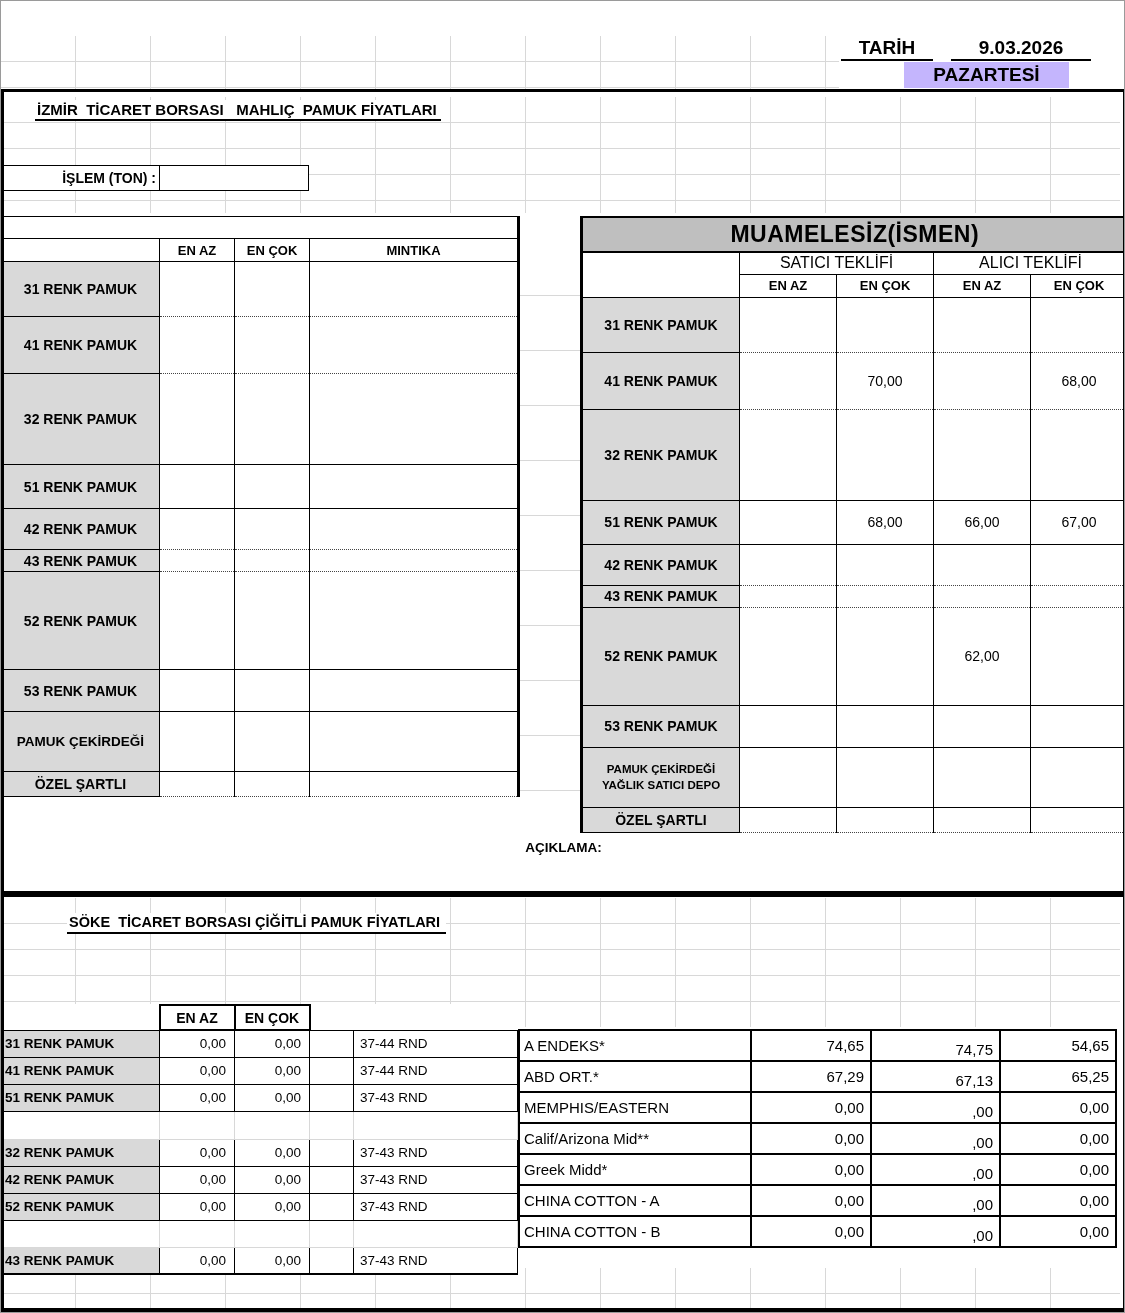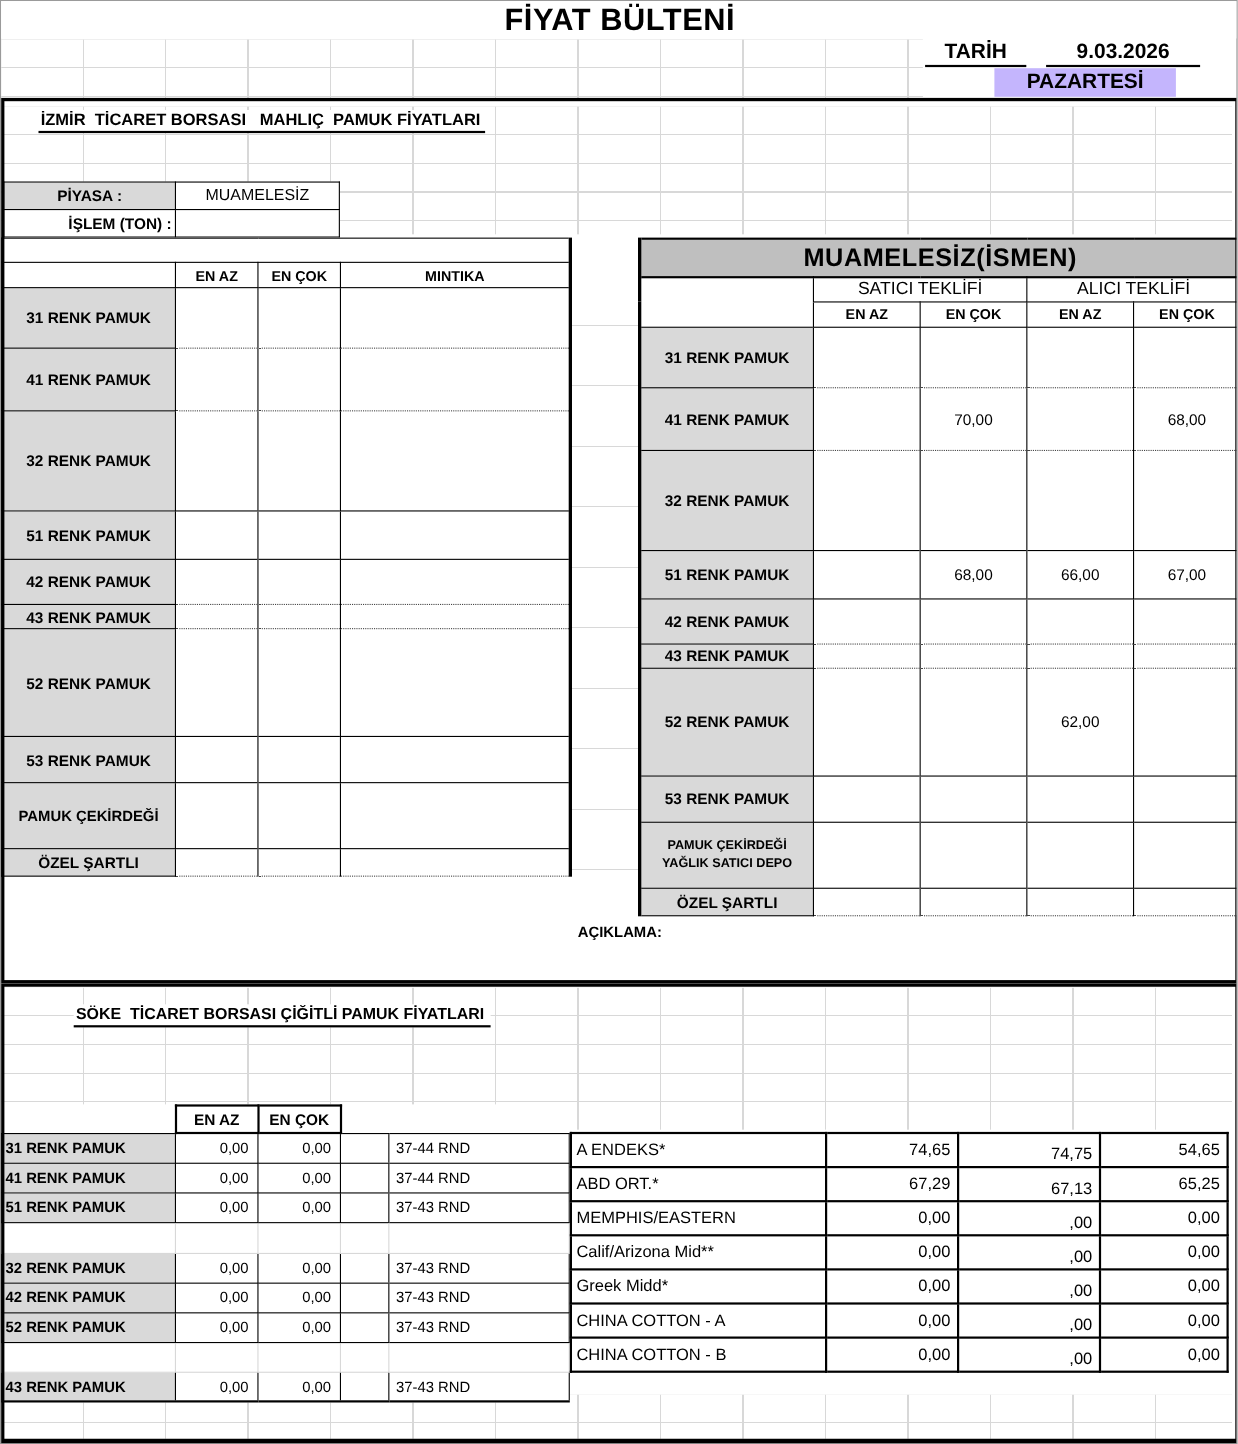--- a/index.html
+++ b/index.html
@@ -96,37 +96,32 @@
 <body>
 
 <div class="sheet">
 
   <div class="gband" style="left:0; top:35px; width:838px; height:53px;"></div>
   <div class="gband" style="left:0; top:96px; width:1119px; height:116px;"></div>
   <div class="gband-h" style="left:517px; top:240px; width:62px; height:590px;"></div>
   <div class="gband" style="left:0; top:897px; width:1119px; height:129px;"></div>
   <div class="gband" style="left:0; top:1267px; width:1119px; height:40px;"></div>
 
-  <div class="abs page-title">FİYAT BÜLTENİ</div>
   <div class="abs tarih-label">TARİH</div>
   <div class="abs tarih-value">9.03.2026</div>
   <div class="abs day-value">PAZARTESİ</div>
 
   <div class="abs izmir-heading">İZMİR  TİCARET BORSASI   MAHLIÇ  PAMUK FİYATLARI</div>
 
   <table class="abs ptable">
     <colgroup>
         <col style="width:156px">
         <col style="width:149px">
       </colgroup>
     <tbody>
-        <tr>
-      <td class="plbl">PİYASA :</td>
-      <td class="pval">MUAMELESİZ</td>
-    </tr>
     <tr>
       <td class="ilbl">İŞLEM (TON) :</td>
       <td class="pval"></td>
     </tr>
   </tbody>
     </table>
 
   <table class="abs iz izL">
     <colgroup>
         <col style="width:158px">

